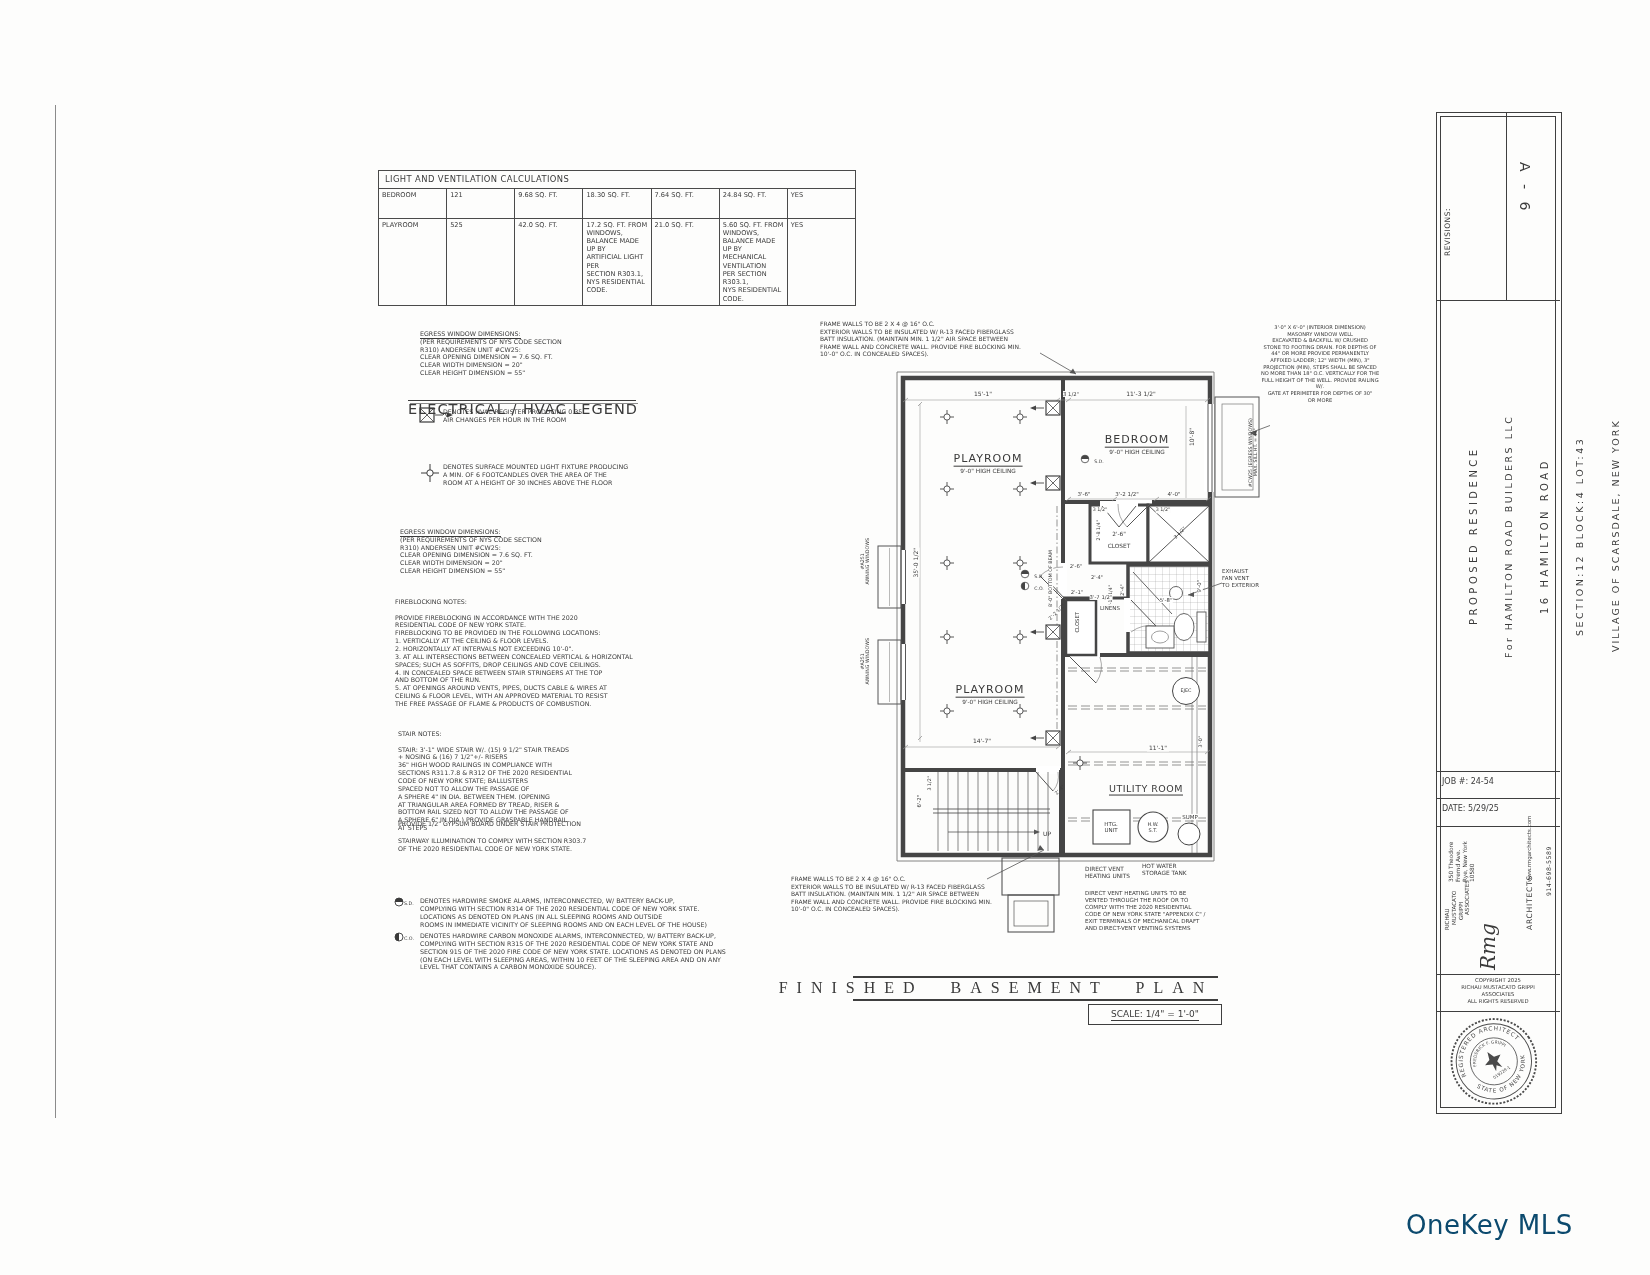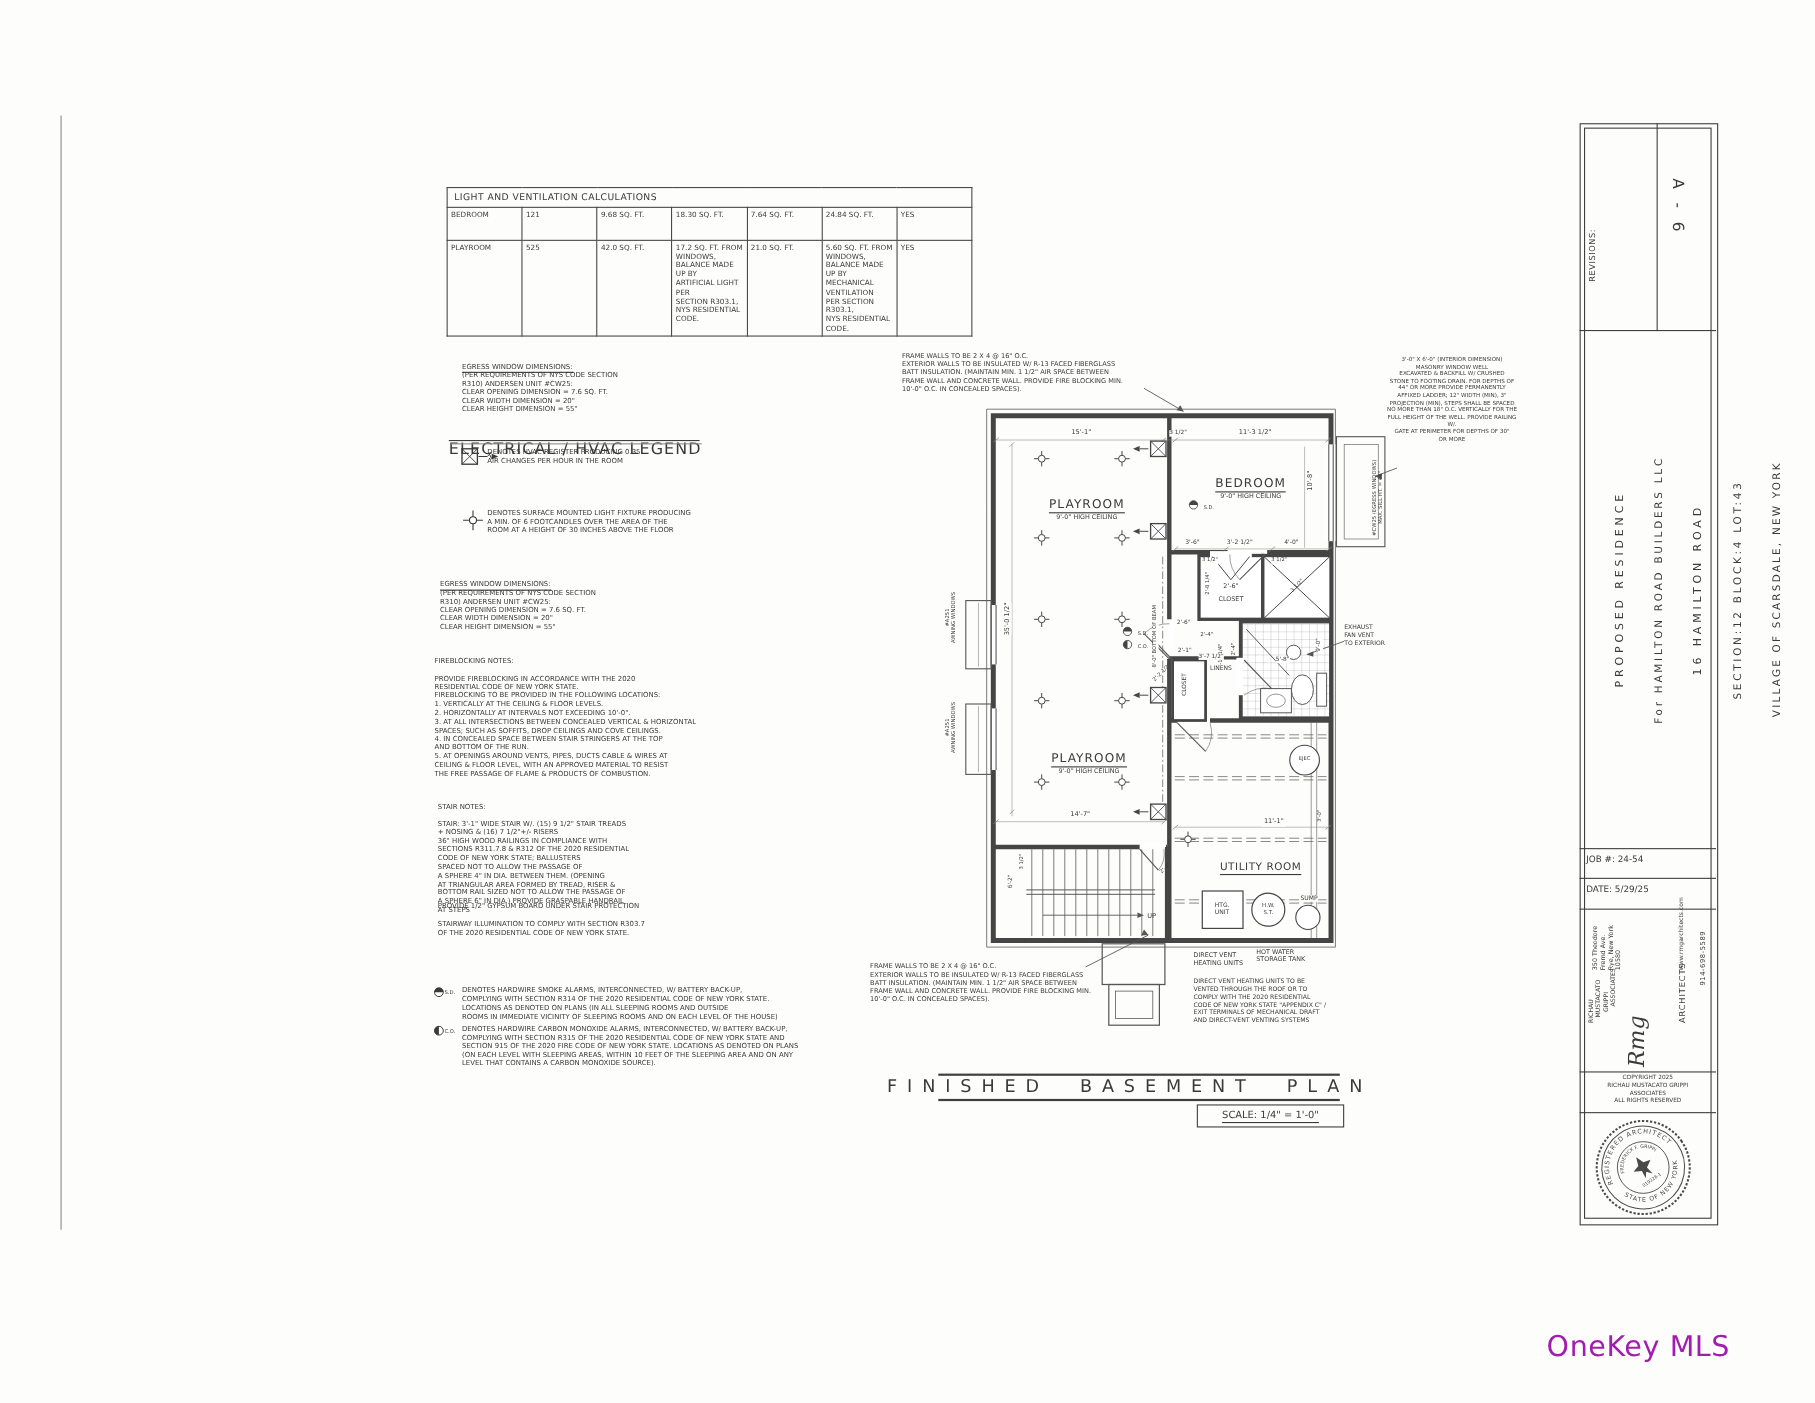--- a/index.html
+++ b/index.html
@@ -21,21 +21,21 @@
        vertical-align:top;padding:2px 3px;font-size:6.6px;line-height:1.25;white-space:pre-line;}
   .tb-cellline{position:absolute;background:#3f3f3f;}
   .card{position:absolute;transform:rotate(-90deg);}
   .seal-wrap{position:absolute;transform:rotate(-35deg);}
 </style>
 </head>
 <body>
 
 <div class="thinline" style="left:55px;top:105px;width:1px;height:1013px;"></div>
 
-<div class="abs" style="left:378px;top:170px;width:442px;margin-left:28px;">
+<div class="abs" style="left:378px;top:170px;width:442px;">
   <table class="lv" style="width:478px;">
     <tbody>
         <tr>
           <td colspan="7" style="font-size:8.4px;letter-spacing:.4px;padding:3px 6px;">LIGHT AND VENTILATION CALCULATIONS</td>
         </tr>
     <tr style="height:30px;">
       <td>BEDROOM</td>
       <td>121</td>
       <td>9.68 SQ. FT.</td>
       <td>18.30 SQ. FT.</td>
@@ -430,21 +430,21 @@
 <div class="ll" style="left:1142px;top:863px;font-size:5.8px;">HOT WATER
 STORAGE TANK</div>
 <div class="ll" style="left:1085px;top:890px;font-size:5.6px;">DIRECT VENT HEATING UNITS TO BE
 VENTED THROUGH THE ROOF OR TO
 COMPLY WITH THE 2020 RESIDENTIAL
 CODE OF NEW YORK STATE "APPENDIX C" /
 EXIT TERMINALS OF MECHANICAL DRAFT
 AND DIRECT-VENT VENTING SYSTEMS</div>
 
 <div class="line" style="left:853px;top:976px;width:365px;height:1.6px;"></div>
-<div class="lbl" style="left:1027px;top:988px;font-size:16px;letter-spacing:9px;word-spacing:14px;white-space:nowrap;">FINISHED BASEMENT PLAN</div>
+<div class="lbl" style="left:996px;top:988px;font-size:16px;letter-spacing:9px;word-spacing:14px;white-space:nowrap;font-family:Liberation Serif, serif;">FINISHED BASEMENT PLAN</div>
 <div class="line" style="left:853px;top:999px;width:365px;height:1.6px;"></div>
 <div class="abs" style="left:1088px;top:1004px;width:132px;height:19px;border:1.3px solid #3f3f3f;display:flex;align-items:center;justify-content:center;">
   <span class="u" style="font-size:9px;">SCALE: 1/4" = 1'-0"</span>
 </div>
 
 <div class="abs" style="left:1436px;top:112px;width:124px;height:1000px;border:1.6px solid #3f3f3f;"></div>
 <div class="abs" style="left:1440px;top:116px;width:114px;height:990px;border:.8px solid #3f3f3f;"></div>
 <div class="tb-cellline" style="left:1436px;top:300px;width:124px;height:1.2px;"></div>
 <div class="tb-cellline" style="left:1436px;top:771px;width:124px;height:1.2px;"></div>
 <div class="tb-cellline" style="left:1436px;top:798px;width:124px;height:1.2px;"></div>
@@ -508,13 +508,13 @@
       <textPath href="#sealBot" startOffset="50%" text-anchor="middle">STATE OF NEW YORK</textPath>
     </text>
     <text font-size="4.6" fill="#4a4a4a" font-family="DejaVu Sans, sans-serif">
       <textPath href="#sealIn" startOffset="50%" text-anchor="middle">FREDERICK F. GRIPPI</textPath>
     </text>
     <path d="M0,-12 L3,-4 L10,-2 L3,2 L4,10 L0,5 L-4,10 L-3,2 L-10,-2 L-3,-4 Z" fill="#4a4a4a"></path>
     <text y="16" font-size="4.4" fill="#4a4a4a" text-anchor="middle" font-family="DejaVu Sans, sans-serif">019228-1</text>
   </svg>
 </div>
 
-<div class="abs" style="left:1406px;top:1210px;font-size:26px;color:#a21caf;letter-spacing:.5px;">OneKey MLS</div>
+<div class="abs" style="left:1406px;top:1210px;font-size:26px;color:#0c4a6e;letter-spacing:.5px;">OneKey MLS</div>
 
 </body></html>

